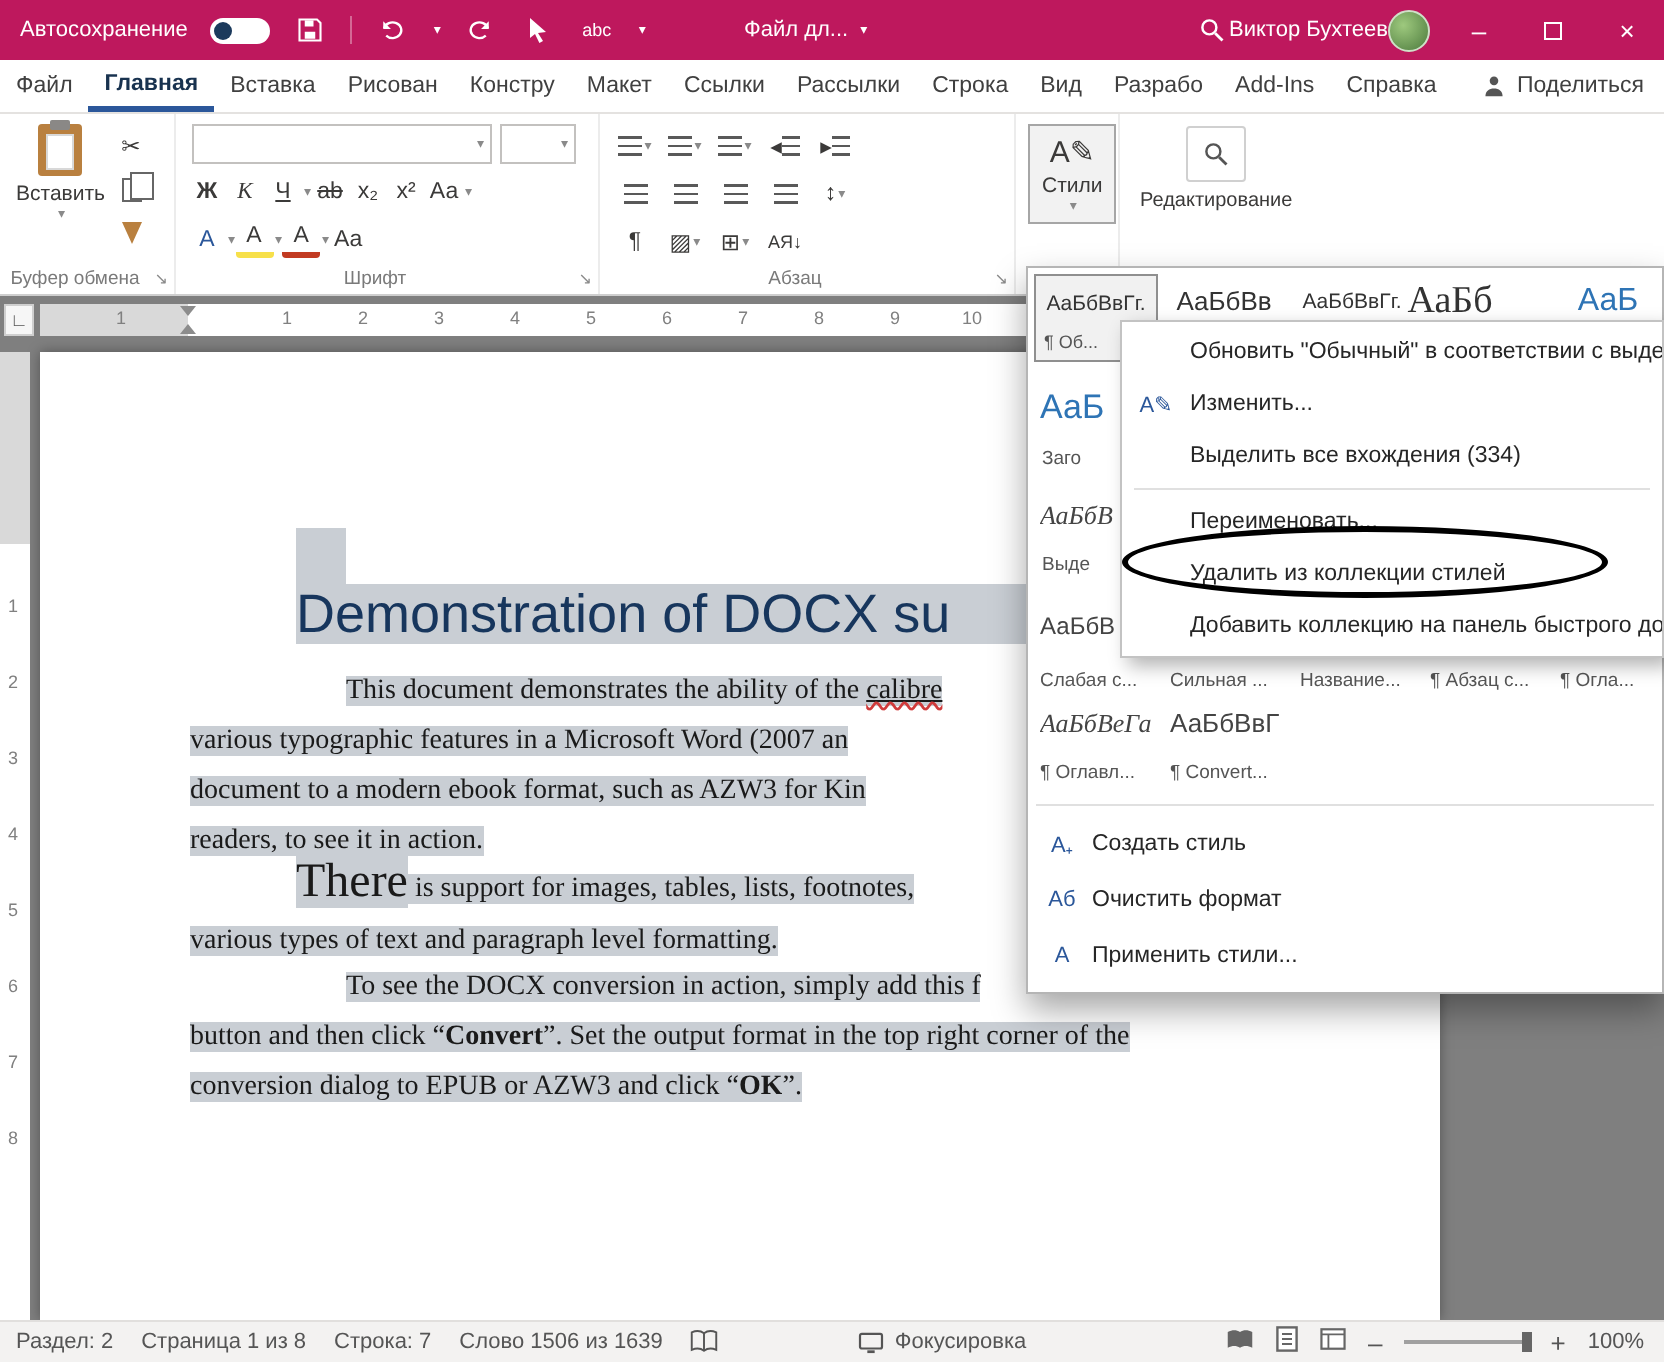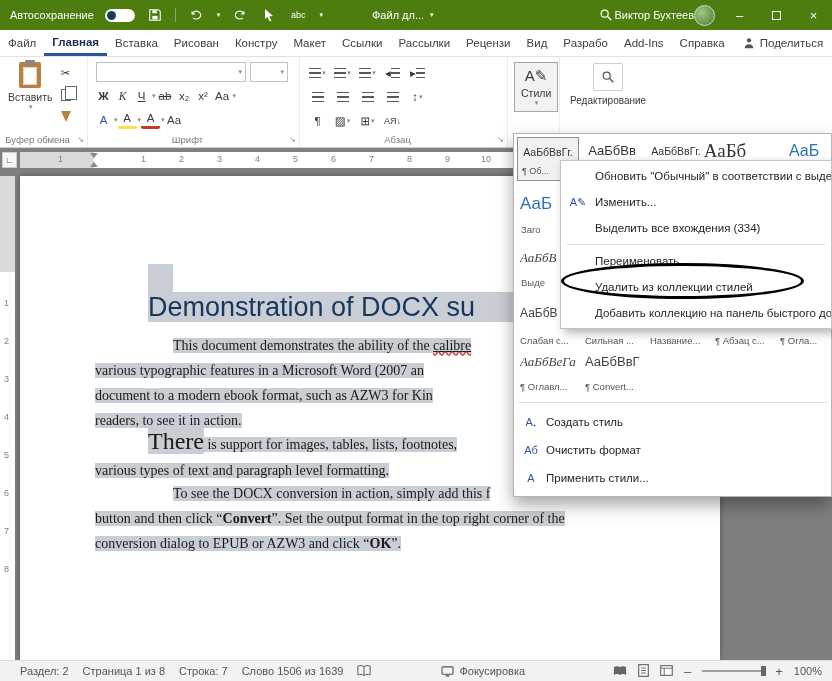--- a/index.html
+++ b/index.html
@@ -1,21 +1,21 @@
 <!DOCTYPE html>
 <html><head>
 <meta charset="utf-8">
 <style>
   *{margin:0;padding:0;box-sizing:border-box}
   html,body{width:832px;height:681px;overflow:hidden}
   body{font-family:"Liberation Sans",sans-serif;-webkit-font-smoothing:antialiased}
   #app{position:relative;width:832px;height:681px;background:#7f7f7f;overflow:hidden}
 
   
-  #titlebar{position:absolute;top:0;left:0;right:0;height:30px;background:#4d7c0f;display:flex;color:#fff;font-size:11px;z-index:70}
+  #titlebar{position:absolute;top:0;left:0;right:0;height:30px;background:#be185d;display:flex;color:#fff;font-size:11px;z-index:70}
   .tb-left{display:flex;align-items:center;gap:11px;padding-left:10px}
   .toggle{width:30px;height:13px;border-radius:7px;background:#fff;position:relative;display:inline-block}
   .toggle .knob{position:absolute;left:2px;top:2px;width:9px;height:9px;border-radius:50%;background:#1b3a5c}
   .tb-sep{width:1px;height:14px;background:rgba(255,255,255,.35)}
   .tb-ic{display:inline-flex;align-items:center;justify-content:center;width:18px;height:22px}
   .tb-ic svg{display:block}
   .chev-w{font-size:7px;color:#fff;margin-left:1px}
   .tb-center{position:absolute;left:372px;top:0;height:30px;display:flex;align-items:center;gap:5px}
   .tb-right{margin-left:auto;display:flex;align-items:center;height:30px;}
   .avatar{width:21px;height:21px;border-radius:50%;background:radial-gradient(circle at 35% 35%,#9ec97e,#4c7a3d);border:1px solid #cfe0c8}
@@ -169,21 +169,21 @@
 
   <div id="tabs">
     <span class="tab">Файл</span>
     <span class="tab active">Главная</span>
     <span class="tab">Вставка</span>
     <span class="tab">Рисован</span>
     <span class="tab">Констру</span>
     <span class="tab">Макет</span>
     <span class="tab">Ссылки</span>
     <span class="tab">Рассылки</span>
-    <span class="tab">Рецензи</span>
+    <span class="tab">Строка</span>
     <span class="tab">Вид</span>
     <span class="tab">Разрабо</span>
     <span class="tab">Add-Ins</span>
     <span class="tab">Справка</span>
     <div class="share-box">
       <svg width="12" height="12" viewBox="0 0 14 14">
           <circle cx="7" cy="4" r="2.5" fill="#555"></circle>
           <path d="M2 13c0-3 2.2-4.5 5-4.5s5 1.5 5 4.5z" fill="#555"></path>
         </svg>
       <span>Поделиться</span>
@@ -441,21 +441,21 @@
     <div class="mi">
         <span>Удалить из коллекции стилей</span>
       </div>
     <div class="mi">
         <span>Добавить коллекцию на панель быстрого доступ</span>
       </div>
   </div>
   <div id="ellipse"></div>
 
   <div id="statusbar">
-    <span class="sb-item" style="margin-left:20px">Раздел: 2</span>
+    <span class="sb-item" style="margin-left:8px">Раздел: 2</span>
     <span class="sb-item">Страница 1 из 8</span>
     <span class="sb-item">Строка: 7</span>
     <span class="sb-item">Слово 1506 из 1639</span>
     <span class="sb-ic">
       <svg width="14" height="12" viewBox="0 0 16 13">
           <path d="M1 1c2.3-1 5-1 7 .5C10 0 12.7 0 15 1v10c-2.3-1-5-1-7 .5-2-1.5-4.7-1.5-7-.5z" fill="none" stroke="#555" stroke-width="1.1"></path>
           <path d="M8 1.5v10" stroke="#555" stroke-width="1.1"></path>
         </svg>
     </span>
     <span id="sb-focus">

